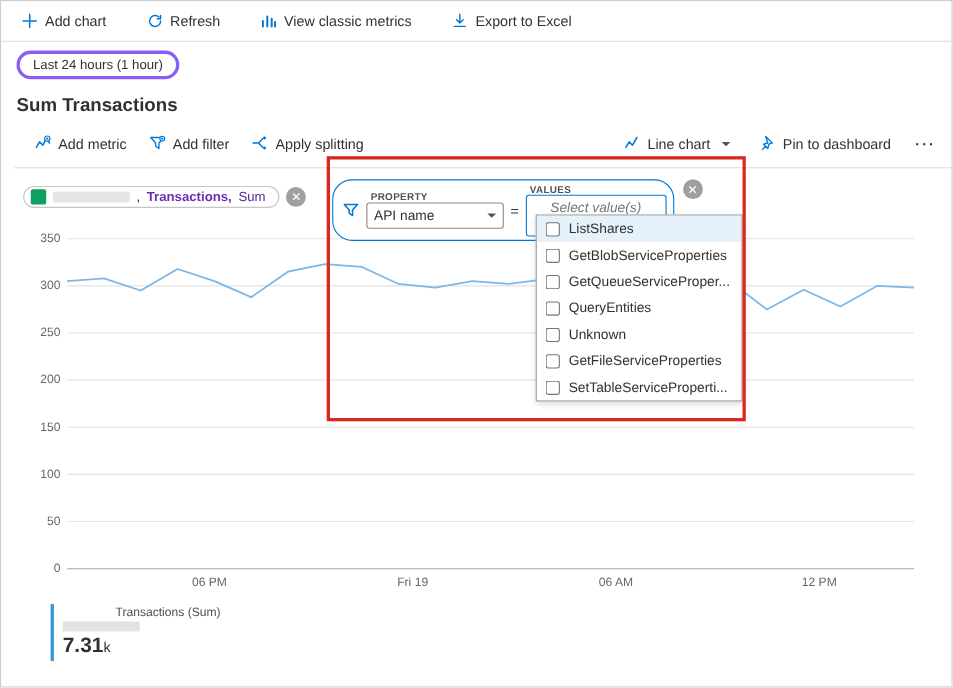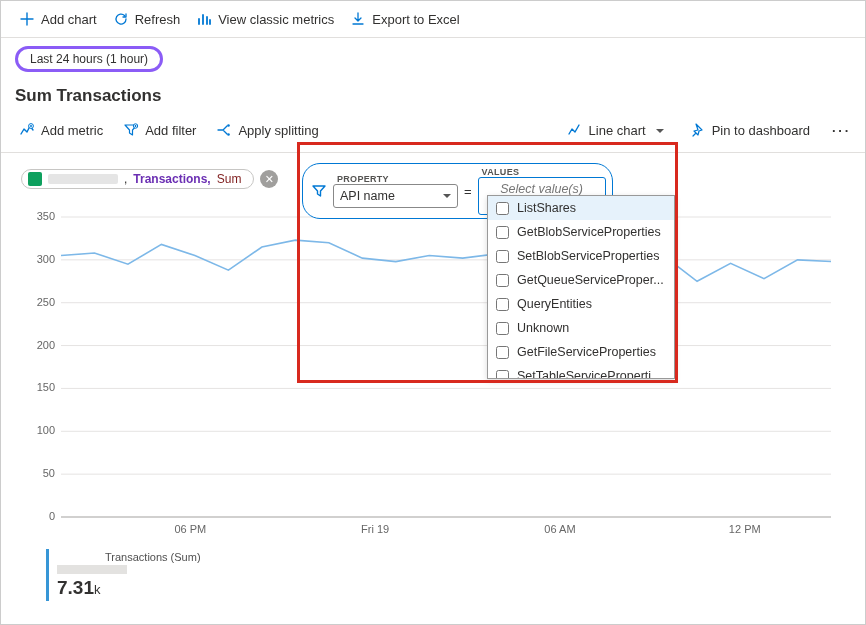--- a/index.html
+++ b/index.html
@@ -10,21 +10,21 @@
     background: #fff;
     width: 866px;
     height: 625px;
     border: 1px solid #ccc;
     position: relative;
     overflow: hidden;
   }
   .toolbar-top {
     display: flex;
     align-items: center;
-    gap: 0;
+    gap: 20px;
     padding: 6px 10px;
     border-bottom: 1px solid #e1dfdd;
   }
   .action-btn {
     display: inline-flex;
     align-items: center;
     gap: 6px;
     padding: 4px 8px;
     cursor: pointer;
     color: #323130;
@@ -46,20 +46,21 @@
     padding: 6px 14px 8px;
     font-size: 17px;
     font-weight: 600;
   }
   .toolbar-sub {
     display: flex;
     align-items: flex-end;
     justify-content: space-between;
     padding: 4px 10px 10px;
     border-bottom: 1px solid #e1dfdd;
+    margin-left: 12px;
   }
   .toolbar-left { display: flex; gap: 4px; }
   .toolbar-right { display: flex; align-items: center; gap: 10px; }
   .dropdown-btn .chev { margin-left: 4px; color: #605e5c; }
   .more-dots { letter-spacing: 2px; font-weight: 700; cursor: pointer; padding: 0 4px;}
   .icon { display: inline-flex; align-items: center; justify-content: center; width:16px; height:16px; }
   .icon svg { width: 16px; height: 16px; display: block; }
 
   .chart-region {
     position: relative;
@@ -78,21 +79,21 @@
     border: 1px solid #c7c6c4;
     border-radius: 16px;
     padding: 2px 12px 2px 6px;
     font-size: 12px;
   }
   .metric-chip .res-icon {
     width: 14px; height: 14px; background: #0ea05e; border-radius:2px;
   }
   .metric-chip .gray-block { width: 70px; height: 10px; background: #e5e5e5; border-radius:2px;}
   .metric-chip .prim { color: #6b2fb3; font-weight: 600; }
-  .metric-chip .agg { color: #7f1d1d; }
+  .metric-chip .agg { color: #4c1d95; }
   .close-x {
     width:18px; height:18px; border-radius:50%; background:#a09f9d; color:#fff;
     display:inline-flex; align-items:center; justify-content:center; font-size:11px; cursor:pointer;
   }
 
   
   .plot {
     position: relative;
     width: 820px;
     height: 330px;
@@ -123,21 +124,21 @@
     height: 241px;
     border: 3px solid #d8291e;
     pointer-events: none;
     z-index: 30;
   }
   .filter-bar {
     position: absolute;
     top: 162px;
     left: 301px;
     display: flex;
-    align-items: flex-end;
+    align-items: flex-start;
     gap: 8px;
     z-index: 20;
   }
   .filter-group {
     display: flex;
     align-items: center;
     border: 1.5px solid #0078d4;
     border-radius: 18px;
     padding: 3px 6px 3px 8px;
     background: #fff;
@@ -359,24 +360,20 @@
     <div class="opt hover">
       <input type="checkbox" style="">
       <span>ListShares</span>
     </div>
     <div class="opt">
       <input type="checkbox" style="">
       <span>GetBlobServiceProperties</span>
     </div>
     <div class="opt">
       <input type="checkbox" style="">
-      <span>SetBlobServiceProperties</span>
-    </div>
-    <div class="opt">
-      <input type="checkbox" style="">
       <span>GetQueueServiceProper...</span>
     </div>
     <div class="opt">
       <input type="checkbox" style="">
       <span>QueryEntities</span>
     </div>
     <div class="opt">
       <input type="checkbox" style="">
       <span>Unknown</span>
     </div>

